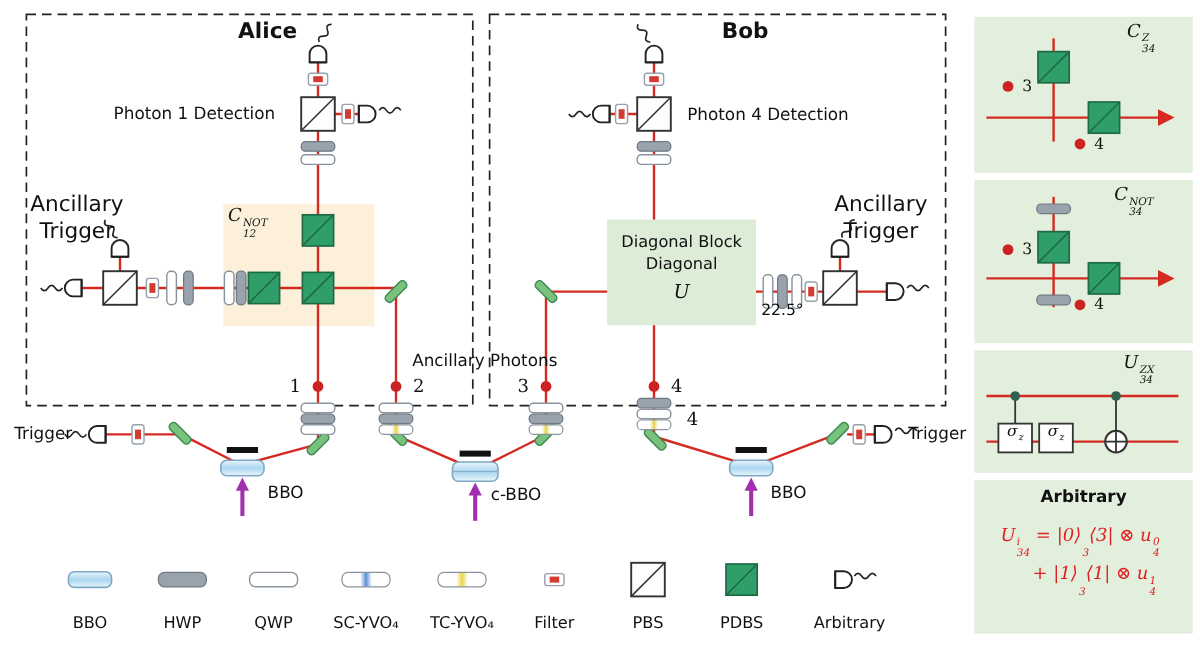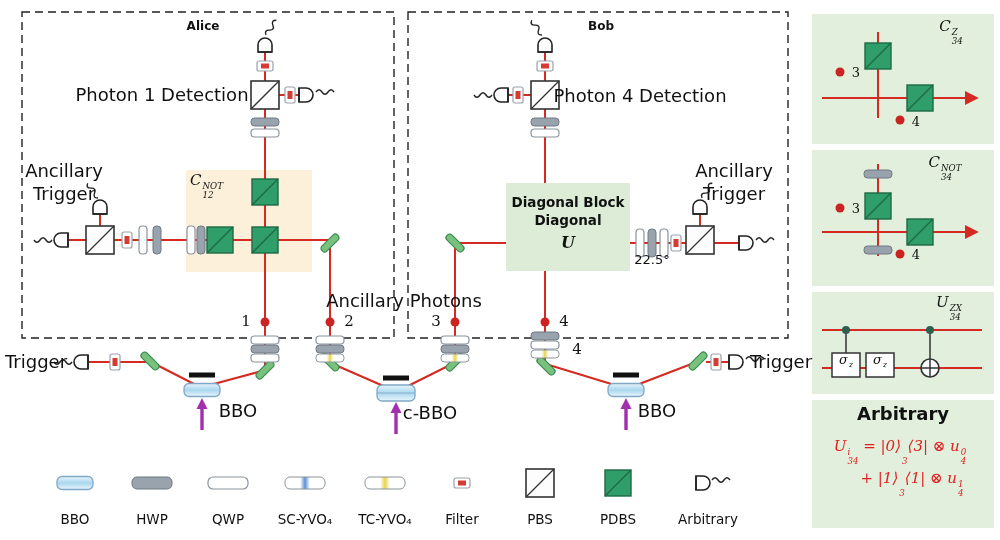--- a/index.html
+++ b/index.html
@@ -1,29 +1,29 @@
 <!DOCTYPE html>
 <html><head>
 <meta charset="utf-8">
 <style>
   html,body{margin:0;padding:0;background:#fff;}
   .stage{position:relative;width:1000px;height:540px;background:#fff;overflow:hidden;
          font-family:"DejaVu Sans","Liberation Sans",sans-serif;color:#111;}
   .stage svg{position:absolute;left:0;top:0;}
   .lbl{position:absolute;transform:translate(-50%,-50%);white-space:nowrap;
-       font-size:18px;line-height:1.15;text-align:center;}
-  .title{font-weight:bold;font-size:12px;}
+       font-size:14px;line-height:1.15;text-align:center;}
+  .title{font-weight:bold;font-size:18px;margin-left:20px;}
   .two-line{white-space:normal;width:86px;font-size:18px;line-height:1.25;}
   .math{font-family:"DejaVu Serif","Liberation Serif",serif;font-style:italic;font-size:15px;}
   .num{font-family:"DejaVu Serif","Liberation Serif",serif;font-size:15px;}
   .small{font-size:13px;}
   .legend-lbl{font-size:13.5px;}
   .red{color:#e02020;}
   .left-align{transform:translate(0,-50%);text-align:left;}
-  .ubox-text{width:120px;white-space:normal;font-size:13.5px;line-height:1.3;font-weight:bold;}
+  .ubox-text{width:120px;white-space:normal;font-size:13.5px;line-height:1.3;}
   .ubox-text .math{font-size:16px;display:block;margin-top:4px;}
   .bold{font-weight:bold;}
   
   .ss{display:inline-flex;flex-direction:column;font-size:58%;line-height:1.05;
       vertical-align:-0.42em;margin-left:1px;}
   .ss .up,.ss .dn{display:block;text-align:left;}
 </style>
 </head>
 <body>
 

